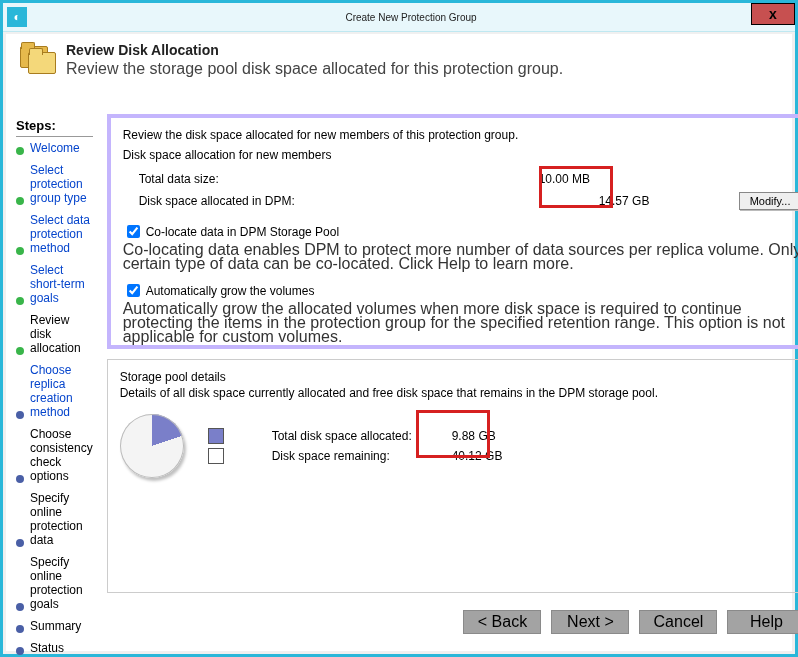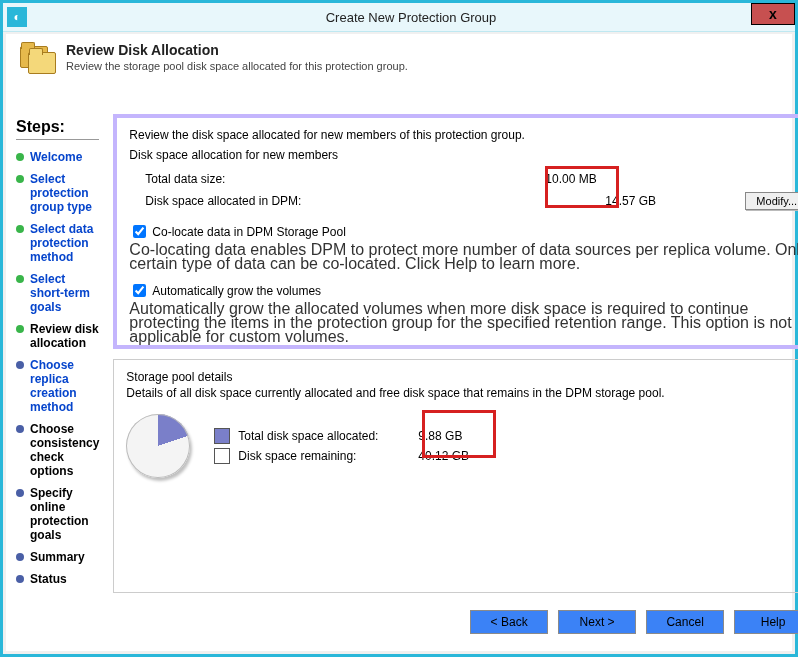--- a/index.html
+++ b/index.html
@@ -33,21 +33,21 @@
     display: flex;
     align-items: center;
     justify-content: center;
     background: #2ab7d9;
     color: #fff;
     font-size: 12px;
   }
   .titlebar .title-text {
     flex: 1;
     text-align: center;
-    font-size: 13px;
+    font-size: 10px;
     color: #222;
   }
   .titlebar .close-btn {
     width: 44px;
     height: 22px;
     position: absolute;
     right: 0;
     top: 0;
     background: #c75050;
     color: #000;
@@ -122,51 +122,49 @@
     border-bottom: none;
     border-radius: 2px 2px 0 0;
   }
   .header-texts .h-title {
     font-size: 14px;
     font-weight: bold;
     color: #222;
     margin-bottom: 2px;
   }
   .header-texts .h-sub {
-    font-size: 11px;
+    font-size: 16px;
     color: #444;
   }
 
   
   .split {
     display: flex;
     position: absolute;
     top: 80px;
     left: 0;
     right: 0;
     bottom: 0;
   }
   .left-panel {
     width: 180px;
     padding: 0 6px 6px 10px;
     box-sizing: border-box;
   }
   .steps-heading {
     font-weight: bold;
-    font-size: 16px;
+    font-size: 13px;
     padding: 4px 0 3px 0;
     border-bottom: 1px solid #999;
-    margin-bottom: 6px;
   }
   .step {
     display: flex;
-    align-items: flex-start;
+    align-items: flex-end;
     padding: 4px 0;
     line-height: 14px;
-    font-weight: bold;
   }
   .bullet {
     width: 8px;
     height: 8px;
     border-radius: 50%;
     margin-right: 6px;
     margin-top: 3px;
     flex-shrink: 0;
   }
   .bullet.done { background: #39b54a; }
@@ -261,21 +259,21 @@
     align-items: center;
     height: 20px;
   }
   .swatch {
     width: 14px;
     height: 14px;
     border: 1px solid #555;
     margin-right: 8px;
   }
   .swatch.filled { background: #7a7fc9; }
-  .legend .lg-label { width: 180px; }
+  .legend .lg-label { width: 180px; margin-left: 40px; }
   .pool-highlight {
     position: absolute;
     border: 3px solid #d62020;
     left: 296px;
     top: -4px;
     width: 74px;
     height: 48px;
     box-sizing: border-box;
     pointer-events: none;
   }
@@ -286,22 +284,22 @@
     display: flex;
     align-items: center;
     justify-content: flex-end;
     padding-right: 12px;
     gap: 10px;
   }
   .footer button {
     min-width: 78px;
     height: 24px;
     border: 1px solid #8a8a8a;
-    background: #3b82f6;
-    font-size: 12px;
+    background: #a3a3a3;
+    font-size: 16px;
     cursor: pointer;
   }
 </style>
 </head>
 <body>
 
 <div class="outer">
 
   <div class="titlebar">
     <div class="sys-icon">◐</div>
@@ -349,20 +347,24 @@
           <div class="bullet done"></div>
           <span class="label">Review disk allocation</span>
         </div>
         <div class="step">
           <div class="bullet pending"></div>
           <span class="label">Choose replica creation method</span>
         </div>
         <div class="step future">
           <div class="bullet pending"></div>
           <span class="label">Choose consistency check options</span>
+        </div>
+        <div class="step future">
+          <div class="bullet pending"></div>
+          <span class="label">Specify online protection data</span>
         </div>
         <div class="step future">
           <div class="bullet pending"></div>
           <span class="label">Specify online protection goals</span>
         </div>
         <div class="step future">
           <div class="bullet pending"></div>
           <span class="label">Summary</span>
         </div>
         <div class="step future">

